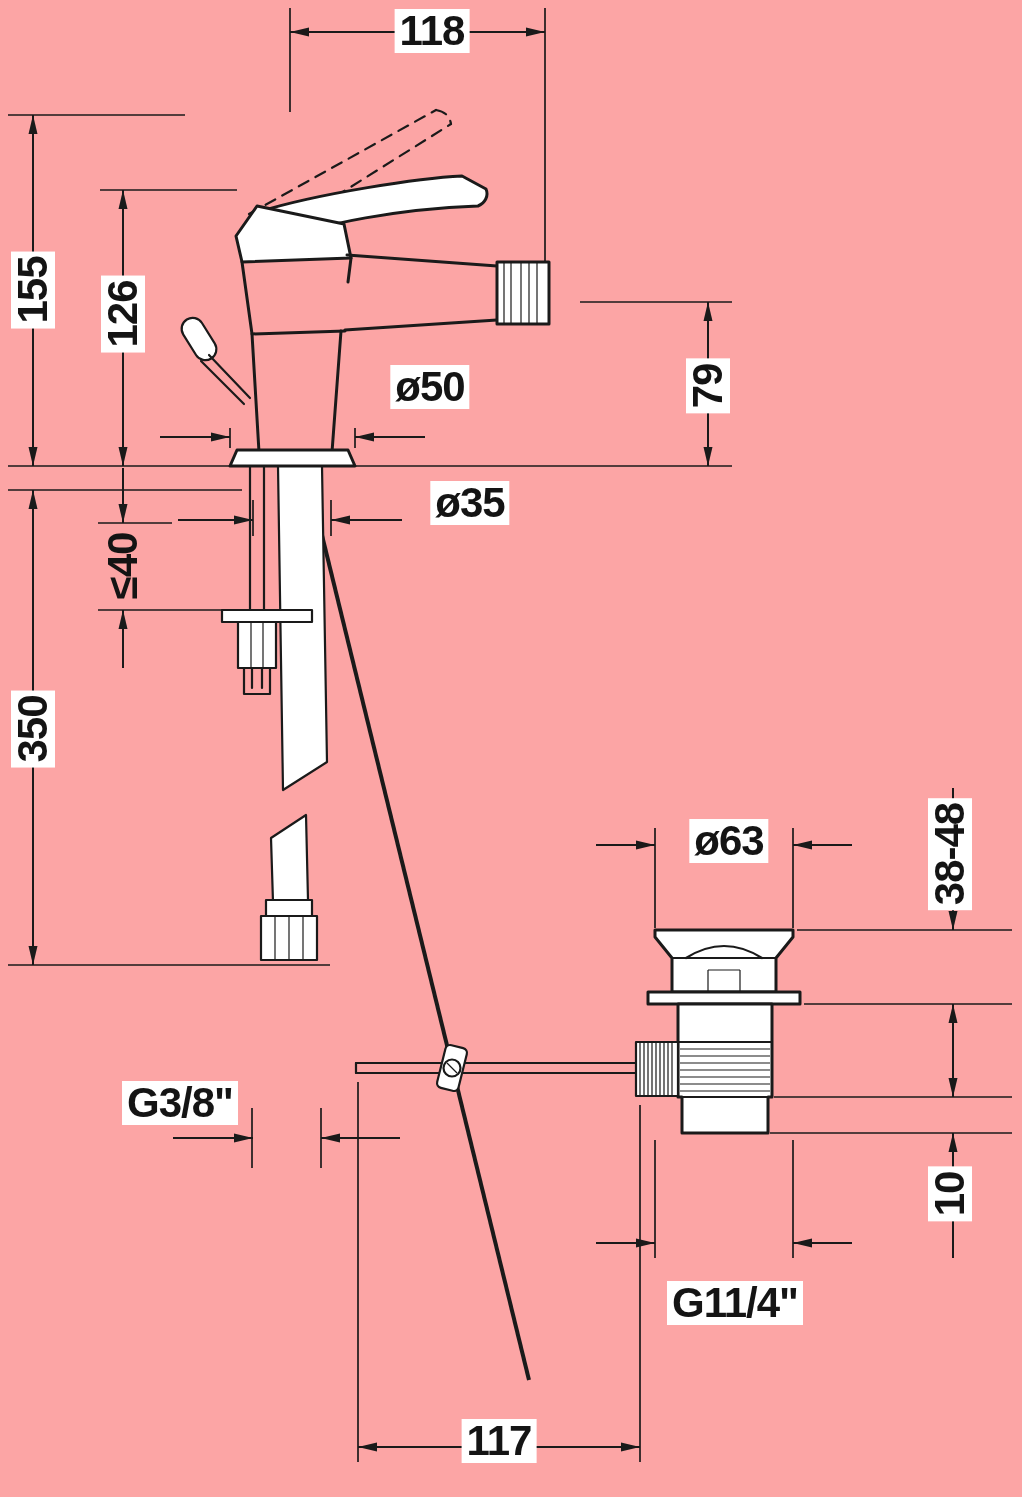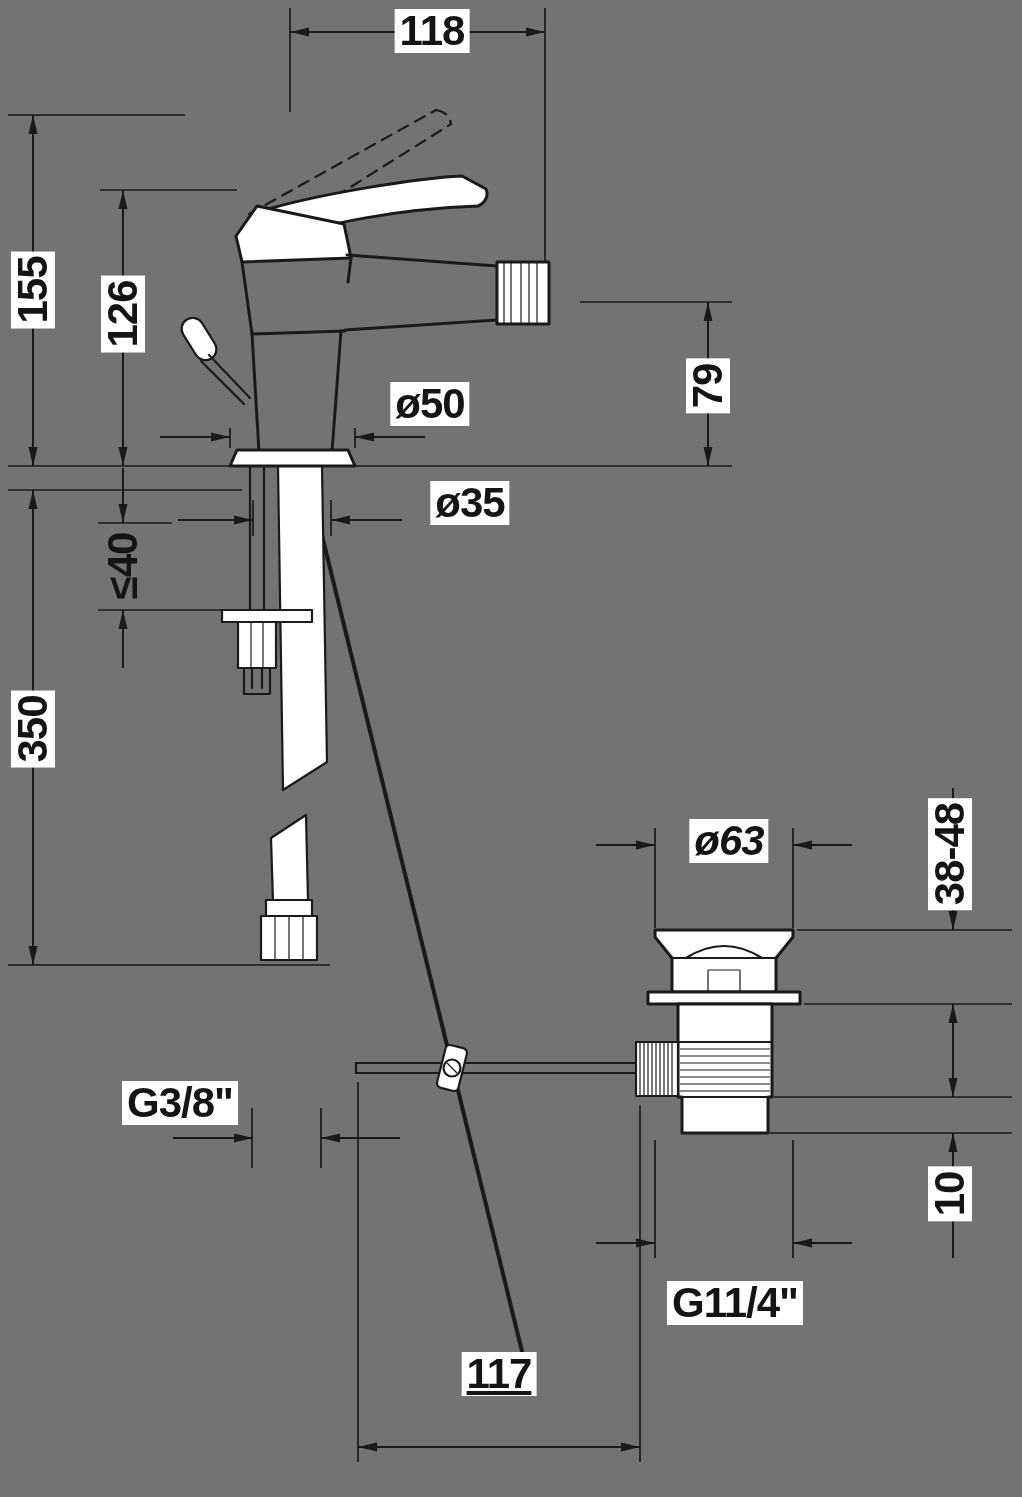--- a/index.html
+++ b/index.html
@@ -1,16 +1,16 @@
 <!DOCTYPE html>
 <html><head>
 <meta charset="utf-8">
 <style>
   html,body{margin:0;padding:0;background:#fff;}
-  .canvas{position:relative;width:1022px;height:1497px;background:#737373;overflow:hidden;
+  .canvas{position:relative;width:1022px;height:1497px;background:#fca5a5;overflow:hidden;
           font-family:"Liberation Sans",sans-serif;}
   .canvas svg{position:absolute;inset:0;}
   .label{position:absolute;transform:translate(-50%,-50%);font-weight:700;font-size:42px;
          letter-spacing:-1px;line-height:1;color:#141414;background:#ffffff;padding:1px 5px;
          white-space:nowrap;}
   .label.rot{transform:translate(-50%,-50%) rotate(-90deg);}
   .label.nobg{background:transparent;padding:0;}
   
   .o3{stroke:#1a1a1a;stroke-width:3;fill:none;stroke-linejoin:round;stroke-linecap:round;}
   .o2{stroke:#1a1a1a;stroke-width:2.2;fill:none;stroke-linejoin:round;stroke-linecap:round;}
@@ -193,24 +193,24 @@
     <rect class="o2 wf" x="441" y="1046" width="22" height="44" rx="5" transform="rotate(14 452 1068)"></rect>
     <circle class="o2 wf" cx="452" cy="1068" r="8.5"></circle>
     <line class="th" x1="447" y1="1063" x2="457" y2="1073"></line>
   </g>
 </svg>
 
 <div class="label" style="left:432px;top:31px;">118</div>
 <div class="label rot" style="left:33px;top:290px;">155</div>
 <div class="label rot" style="left:123px;top:314px;">126</div>
 <div class="label rot" style="left:708px;top:386px;">79</div>
-<div class="label" style="left:430px;top:404px;">ø50</div>
+<div class="label" style="left:430px;top:387px;">ø50</div>
 <div class="label" style="left:470px;top:503px;">ø35</div>
 <div class="label rot nobg" style="left:123px;top:566px;">≤40</div>
 <div class="label rot" style="left:33px;top:729px;">350</div>
-<div class="label" style="left:729px;top:841px;font-style:italic;">ø63</div>
+<div class="label" style="left:729px;top:841px;">ø63</div>
 <div class="label rot" style="left:950px;top:854px;">38-48</div>
 <div class="label" style="left:180px;top:1103px;">G3/8"</div>
 <div class="label rot" style="left:950px;top:1194px;">10</div>
 <div class="label" style="left:735px;top:1303px;">G11/4"</div>
-<div class="label" style="left:499px;top:1374px;text-decoration:underline;">117</div>
+<div class="label" style="left:499px;top:1441px;">117</div>
 
 </div>
 
 </body></html>

